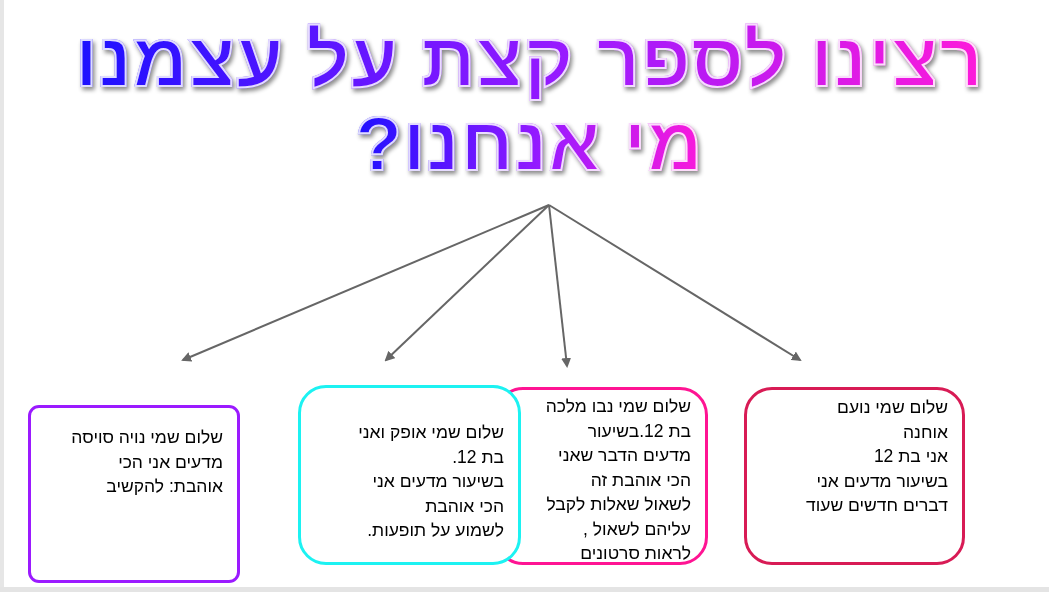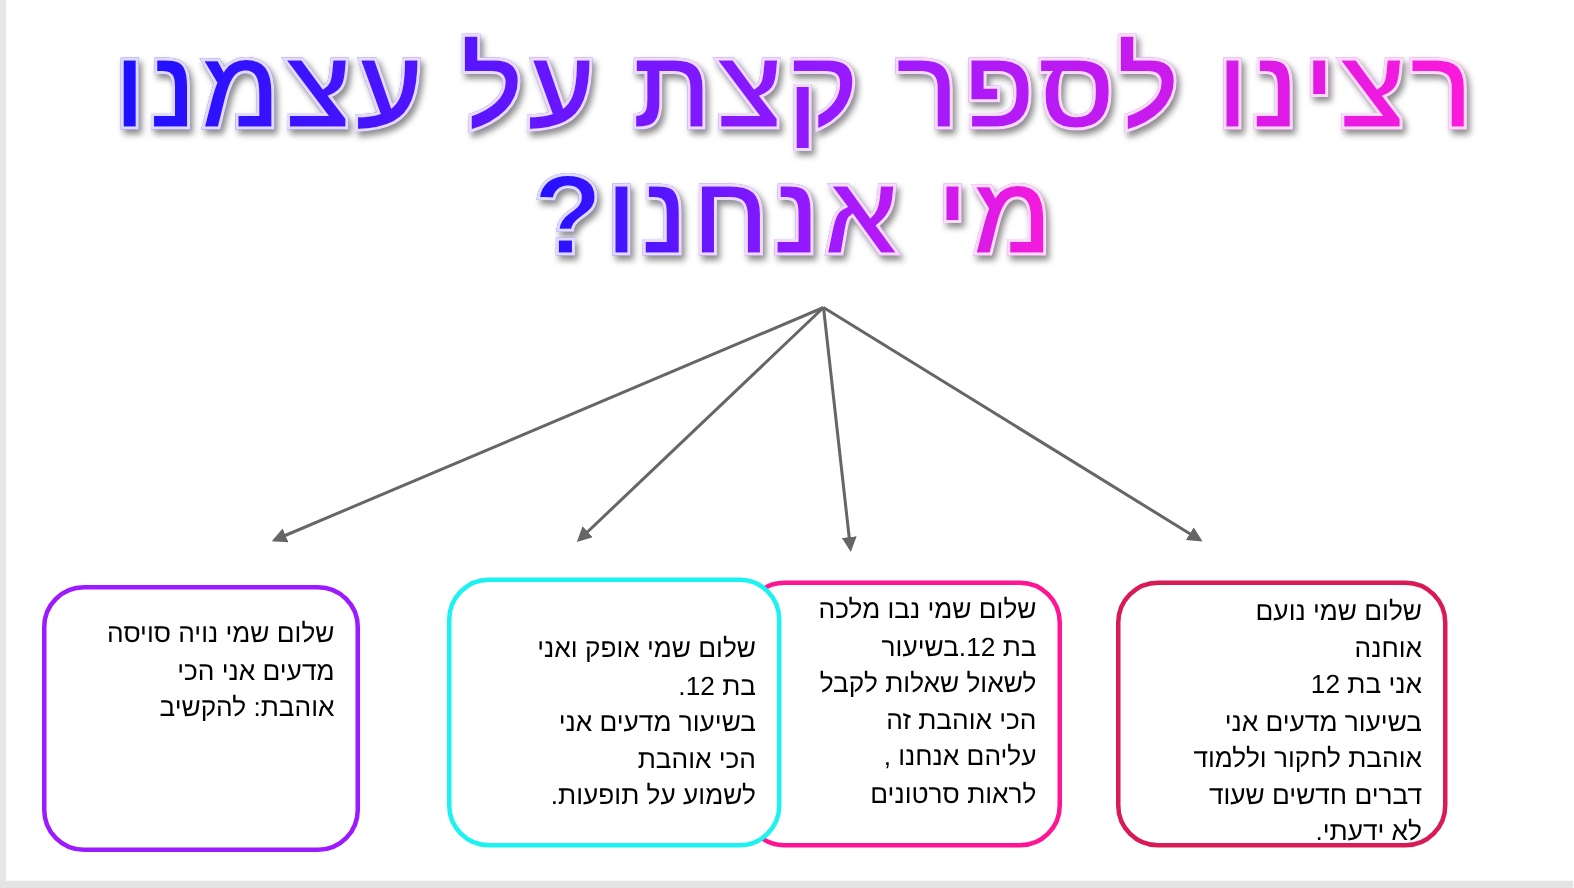--- a/index.html
+++ b/index.html
@@ -29,21 +29,21 @@
 
     .box {
       position: absolute; box-sizing: border-box; border-radius: 28px; border: 3px solid;
       background: #fff; direction: rtl; text-align: right;
       font-size: 17.5px; line-height: 24.5px; color: #000; padding: 10px 14px 6px 14px;
     }
     .box .line { display: block; white-space: nowrap; }
     #box-noam  { left: 744px; top: 387px; width: 221px; height: 178px; border-color: #d81b55; padding-top: 5px; }
     #box-nevo  { left: 495px; top: 387px; width: 213px; height: 178px; border-color: #ff1493; padding-top: 4px; }
     #box-ofek  { left: 265px; top: 385px; width: 223px; height: 180px; border-color: #1cf2f2; padding-top: 32px; margin-left: 33px; }
-    #box-noya  { left: 28px;  top: 390px; width: 212px; height: 178px; border-color: #9b1aff; padding-top: 17px; }
+    #box-noya  { left: 28px;  top: 405px; width: 212px; height: 178px; border-color: #9b1aff; padding-top: 17px; border-radius: 11px; }
   </style>
 </head>
 <body>
 
 <div class="frame-left"></div>
 <div class="frame-bottom"></div>
 <div class="slide"></div>
 
 <div class="title-wrap">
   <div class="title-line"><span>רצינו לספר קצת על עצמנו</span></div>
@@ -60,31 +60,30 @@
   <line x1="549" y1="205" x2="386" y2="360" stroke="#666666" stroke-width="2" marker-end="url(#ah)"></line>
   <line x1="549" y1="205" x2="567" y2="366" stroke="#666666" stroke-width="2" marker-end="url(#ah)"></line>
   <line x1="549" y1="205" x2="800" y2="360" stroke="#666666" stroke-width="2" marker-end="url(#ah)"></line>
 </svg>
 
 <div class="box" id="box-noam">
   <span class="line"> שלום שמי נועם</span>
   <span class="line">אוחנה</span>
   <span class="line"> אני בת 12</span>
   <span class="line">בשיעור מדעים אני</span>
-  <span class="line">אוהבת לחקור וללמוד</span>
   <span class="line">דברים חדשים שעוד</span>
-  <span class="line">לא ידעתי.</span>
 </div>
 
 <div class="box" id="box-nevo">
   <span class="line">שלום שמי נבו מלכה</span>
   <span class="line">בת 12.בשיעור</span>
+  <span class="line">מדעים הדבר שאני</span>
+  <span class="line">הכי אוהבת  זה</span>
   <span class="line">לשאול שאלות לקבל</span>
-  <span class="line">הכי אוהבת  זה</span>
-  <span class="line">עליהם אנחנו ,</span>
+  <span class="line">עליהם לשאול ,</span>
   <span class="line">לראות סרטונים</span>
 </div>
 
 <div class="box" id="box-ofek">
   <span class="line">שלום שמי אופק ואני</span>
   <span class="line">בת 12.</span>
   <span class="line">בשיעור מדעים אני</span>
   <span class="line">הכי אוהבת</span>
   <span class="line">לשמוע על תופעות.</span>
 </div>

